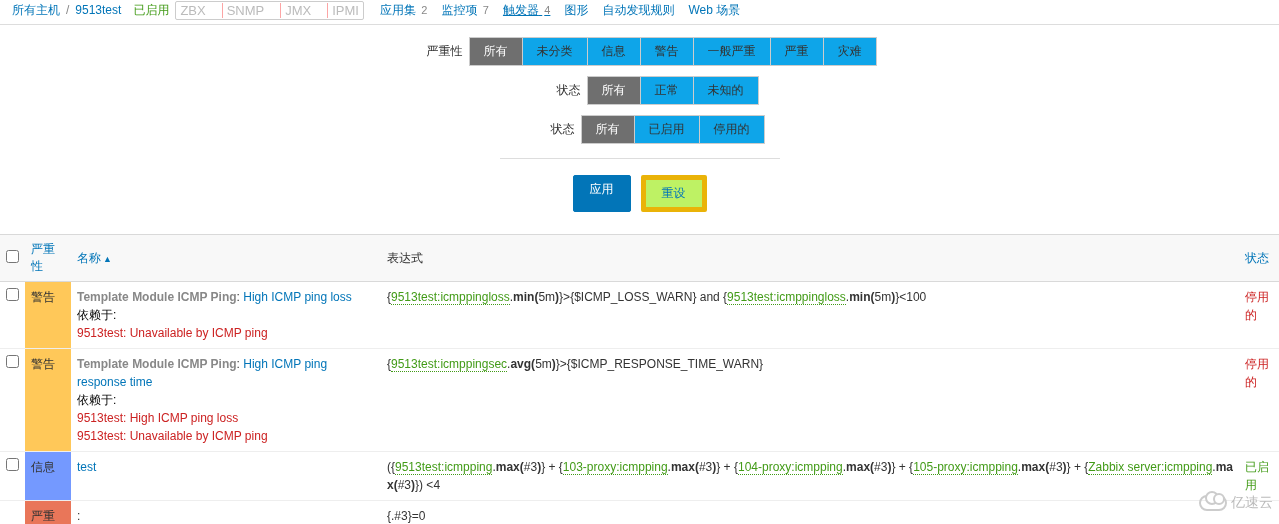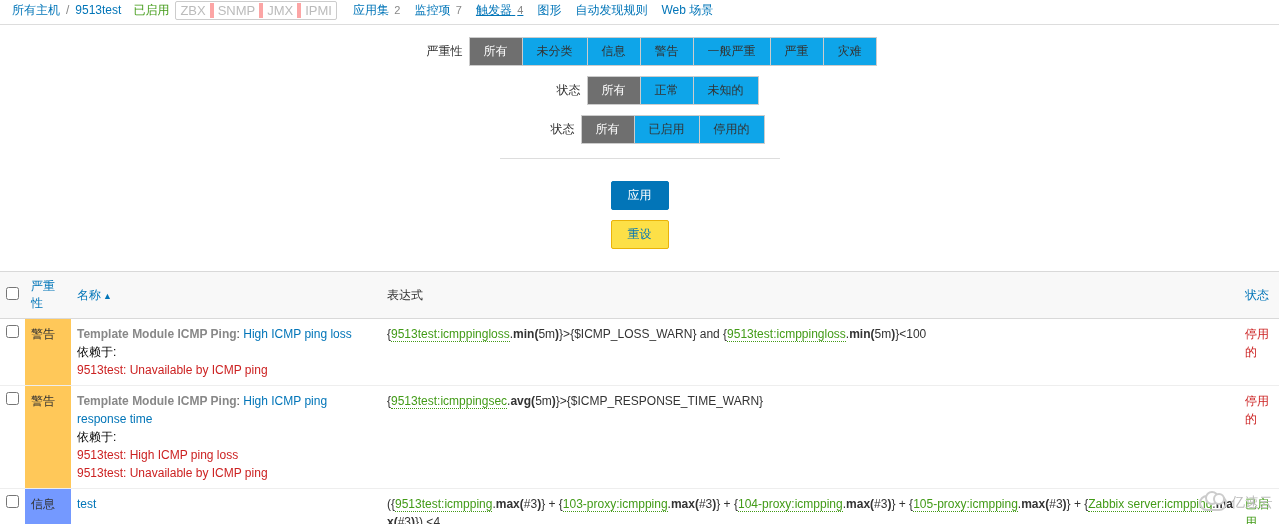--- a/index.html
+++ b/index.html
@@ -6,44 +6,44 @@
   body { font-family: Arial, "Microsoft YaHei", sans-serif; font-size: 12px; color: #333; background: #fff; width: 1279px; }
   a { color: #0275b8; text-decoration: none; cursor: pointer; }
 
   
   .toprow { display: flex; align-items: center; height: 22px; padding: 0 0 2px 12px; gap: 4px; }
   .toprow .bc a { color: #0275b8; }
   .toprow .sep { color: #888; padding: 0 2px; }
   .enabled { color: #429b17; }
   .proto-wrap { border: 1px solid #ccc; border-radius: 2px; padding: 1px 0; margin: 0 2px; }
   .proto-wrap span { color: #bbb; padding: 0 4px; font-size: 13px; }
-  .proto-wrap span + span { border-left: 4px solid #fca5a5; }
+  .proto-wrap span + span { border-left: 1px solid #fca5a5; margin-left: 12px; }
   .tablink { margin-left: 10px; color: #0275b8; }
   .tablink.active { color: #0275b8; font-weight: normal; text-decoration: underline; }
   .tablink .cnt { color: #888; font-size: 11px; margin-left: 2px; }
 
   
   .filter-wrap { border-top: 1px solid #ddd; margin-top: 2px; }
   .filter-tab-row { display: flex; justify-content: center; }
   .filter-tab { border: 1px solid #ccc; border-top: none; background: #fff; padding: 6px 20px; font-size: 12px; display: flex; align-items: center; gap: 6px; }
   .arrow-up { display: inline-block; width: 0; height: 0; border-left: 4px solid transparent; border-right: 4px solid transparent; border-bottom: 6px solid #555; }
 
   
   .filter-body { padding: 12px 0 10px 0; display: flex; flex-direction: column; align-items: center; gap: 10px; }
   .frow { display: flex; align-items: center; }
   .frow label { width: 60px; text-align: right; color: #333; margin-right: 6px; }
   .segbtn { border: 1px solid #ccc; display: flex; justify-content: center; }
   .segbtn span { padding: 5px 14px; cursor: pointer; border-left: 1px solid #ccc; color: #333; background: #0ea5e9; }
   .segbtn span:first-child { border-left: none; }
   .segbtn span.sel { background: #6f6f6f; color: #fff; border-color: #6f6f6f; }
   .filter-divider { border-top: 1px solid #ddd; width: 280px; margin-top: 4px; }
-  .btnrow { display: flex; gap: 10px; margin-top: 12px; flex-direction: column; }
+  .btnrow { display: flex; gap: 10px; margin-top: 6px; }
   .btn { padding: 5px 16px; border-radius: 2px; cursor: pointer; font-size: 12px; }
   .btn.primary { background: #0275b8; color: #fff; border: 1px solid #0275b8; }
-  .btn.secondary { background: #fde047; color: #0275b8; border: 1px solid #eab308; }
+  .btn.secondary { background: #bef264; color: #0275b8; border: 5px solid #eab308; }
 
   
   .tbl { width: 100%; border-collapse: collapse; margin-top: 12px; }
   .tbl thead th { text-align: left; font-weight: normal; padding: 6px 6px; border-top: 1px solid #d9d9d9; border-bottom: 1px solid #d9d9d9; background: #f8f8f8; font-size: 12px; }
   .tbl thead th a { color: #0275b8; }
   .tbl thead th.chk { width: 22px; }
   .tbl thead th.sev { width: 46px; }
   .tbl thead th.name { width: 310px; }
   .tbl thead th.status { width: 40px; text-align: left; }
   .sort-ind { font-size: 9px; margin-left: 2px; }

